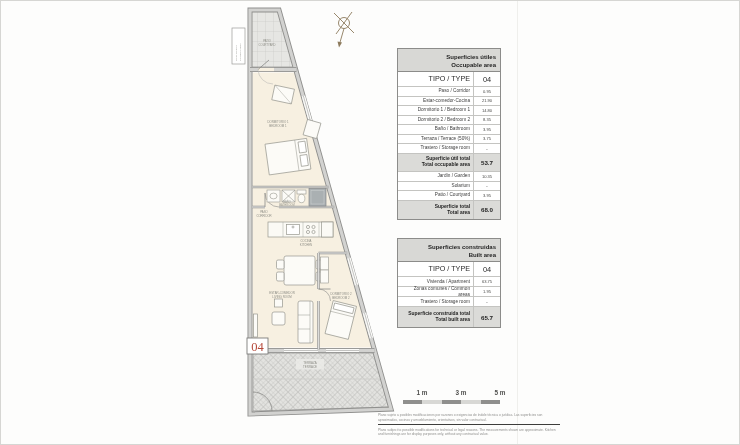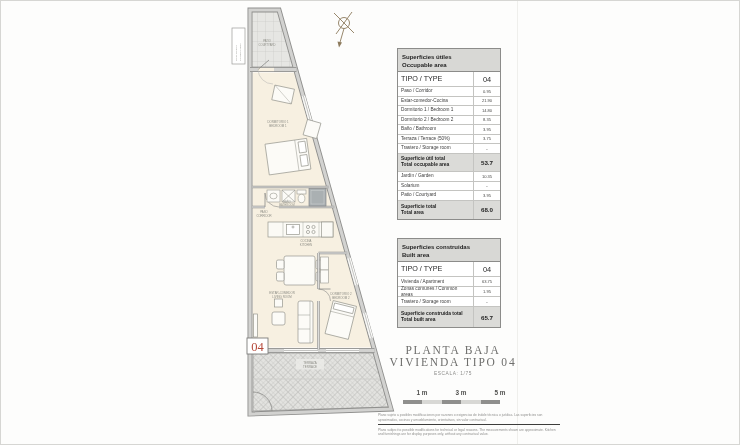--- a/index.html
+++ b/index.html
@@ -2,21 +2,21 @@
 <html><head>
 <meta charset="utf-8">
 <style>
   html,body{margin:0;padding:0;background:#ffffff;}
   .sheet{position:relative;width:740px;height:445px;background:#fdfdfc;border:1px solid #d6d6d3;
          box-sizing:border-box;overflow:hidden;font-family:"Liberation Sans",sans-serif;}
   svg text{font-family:"Liberation Sans",sans-serif;}
 
   
   .tbl{position:absolute;left:396px;width:104px;background:#fff;border:1px solid #8c8c8a;
-       box-sizing:border-box;color:#3c3c3c;}
+       box-sizing:border-box;color:#3c3c3c;text-align:right;}
   .tbl .hdr{height:23px;box-sizing:border-box;background:#d8d8d5;border-bottom:1px solid #8c8c8a;
             padding:3.5px 4px 0 4px;font-size:6px;line-height:1.35;font-weight:bold;color:#1f1f1f;}
   .trow{display:flex;align-items:stretch;height:9.5px;box-sizing:border-box;border-bottom:0.75px solid #c4c4c1;}
   .trow:last-child{border-bottom:none;}
   .trow .tlabel{flex:1;display:flex;flex-direction:column;justify-content:center;
                 padding:0 3px;font-size:4.7px;line-height:1.2;}
   .trow .tlabel span{display:block;}
   .trow .tval{width:27px;box-sizing:border-box;border-left:0.75px solid #c4c4c1;display:flex;
               align-items:center;justify-content:center;font-size:4.1px;color:#4a4a48;}
   .trow.type{height:15px;}
@@ -363,25 +363,20 @@
     </div>
     <div class="trow total">
       <div class="tlabel">
           <span>Superficie construida total</span>
           <span>Total built area</span>
         </div>
       <div class="tval">65.7</div>
     </div>
   </div>
 
-  <div class="titleblock">
-    <div class="t1">PLANTA BAJA</div>
-    <div class="t2">VIVIENDA TIPO 04</div>
-    <div class="scale-note">ESCALA: 1/75</div>
-  </div>
 
   <span class="scale-label" style="left:421px;">1 m</span>
   <span class="scale-label" style="left:460px;">3 m</span>
   <span class="scale-label" style="left:499px;">5 m</span>
   <div class="scalebar">
     <div class="seg d"></div>
     <div class="seg l"></div>
     <div class="seg d"></div>
     <div class="seg l"></div>
     <div class="seg d"></div>

